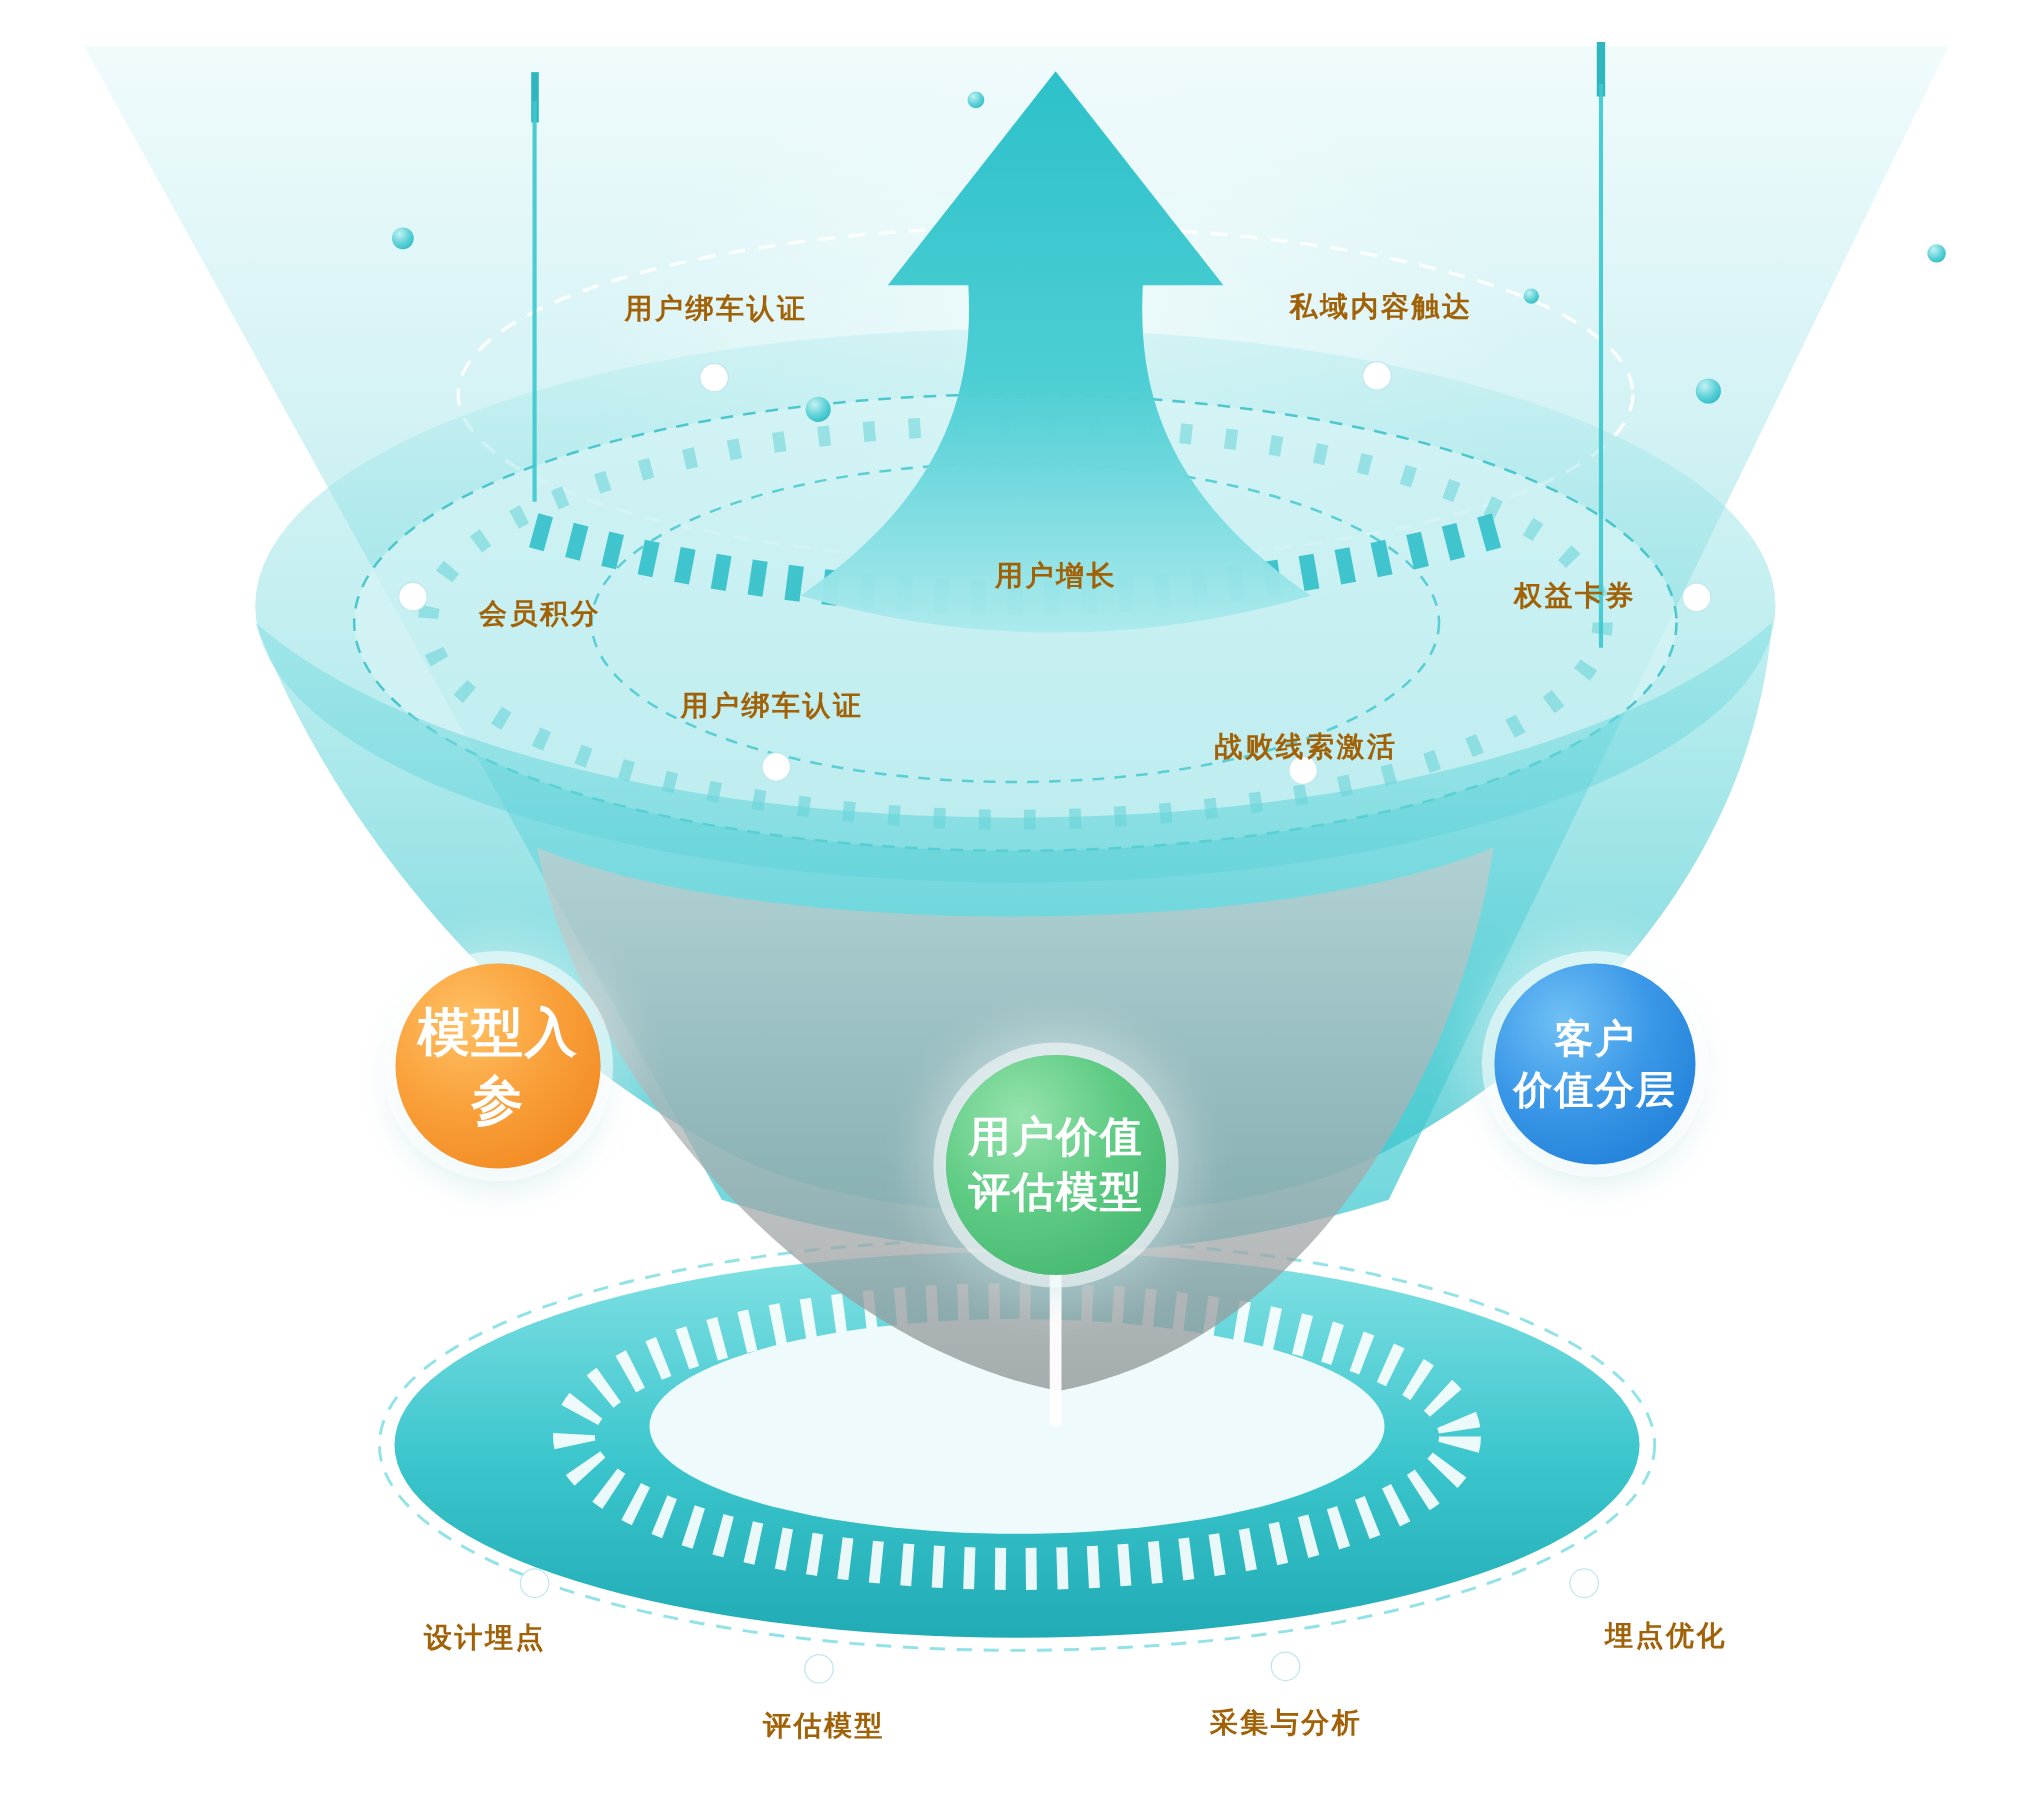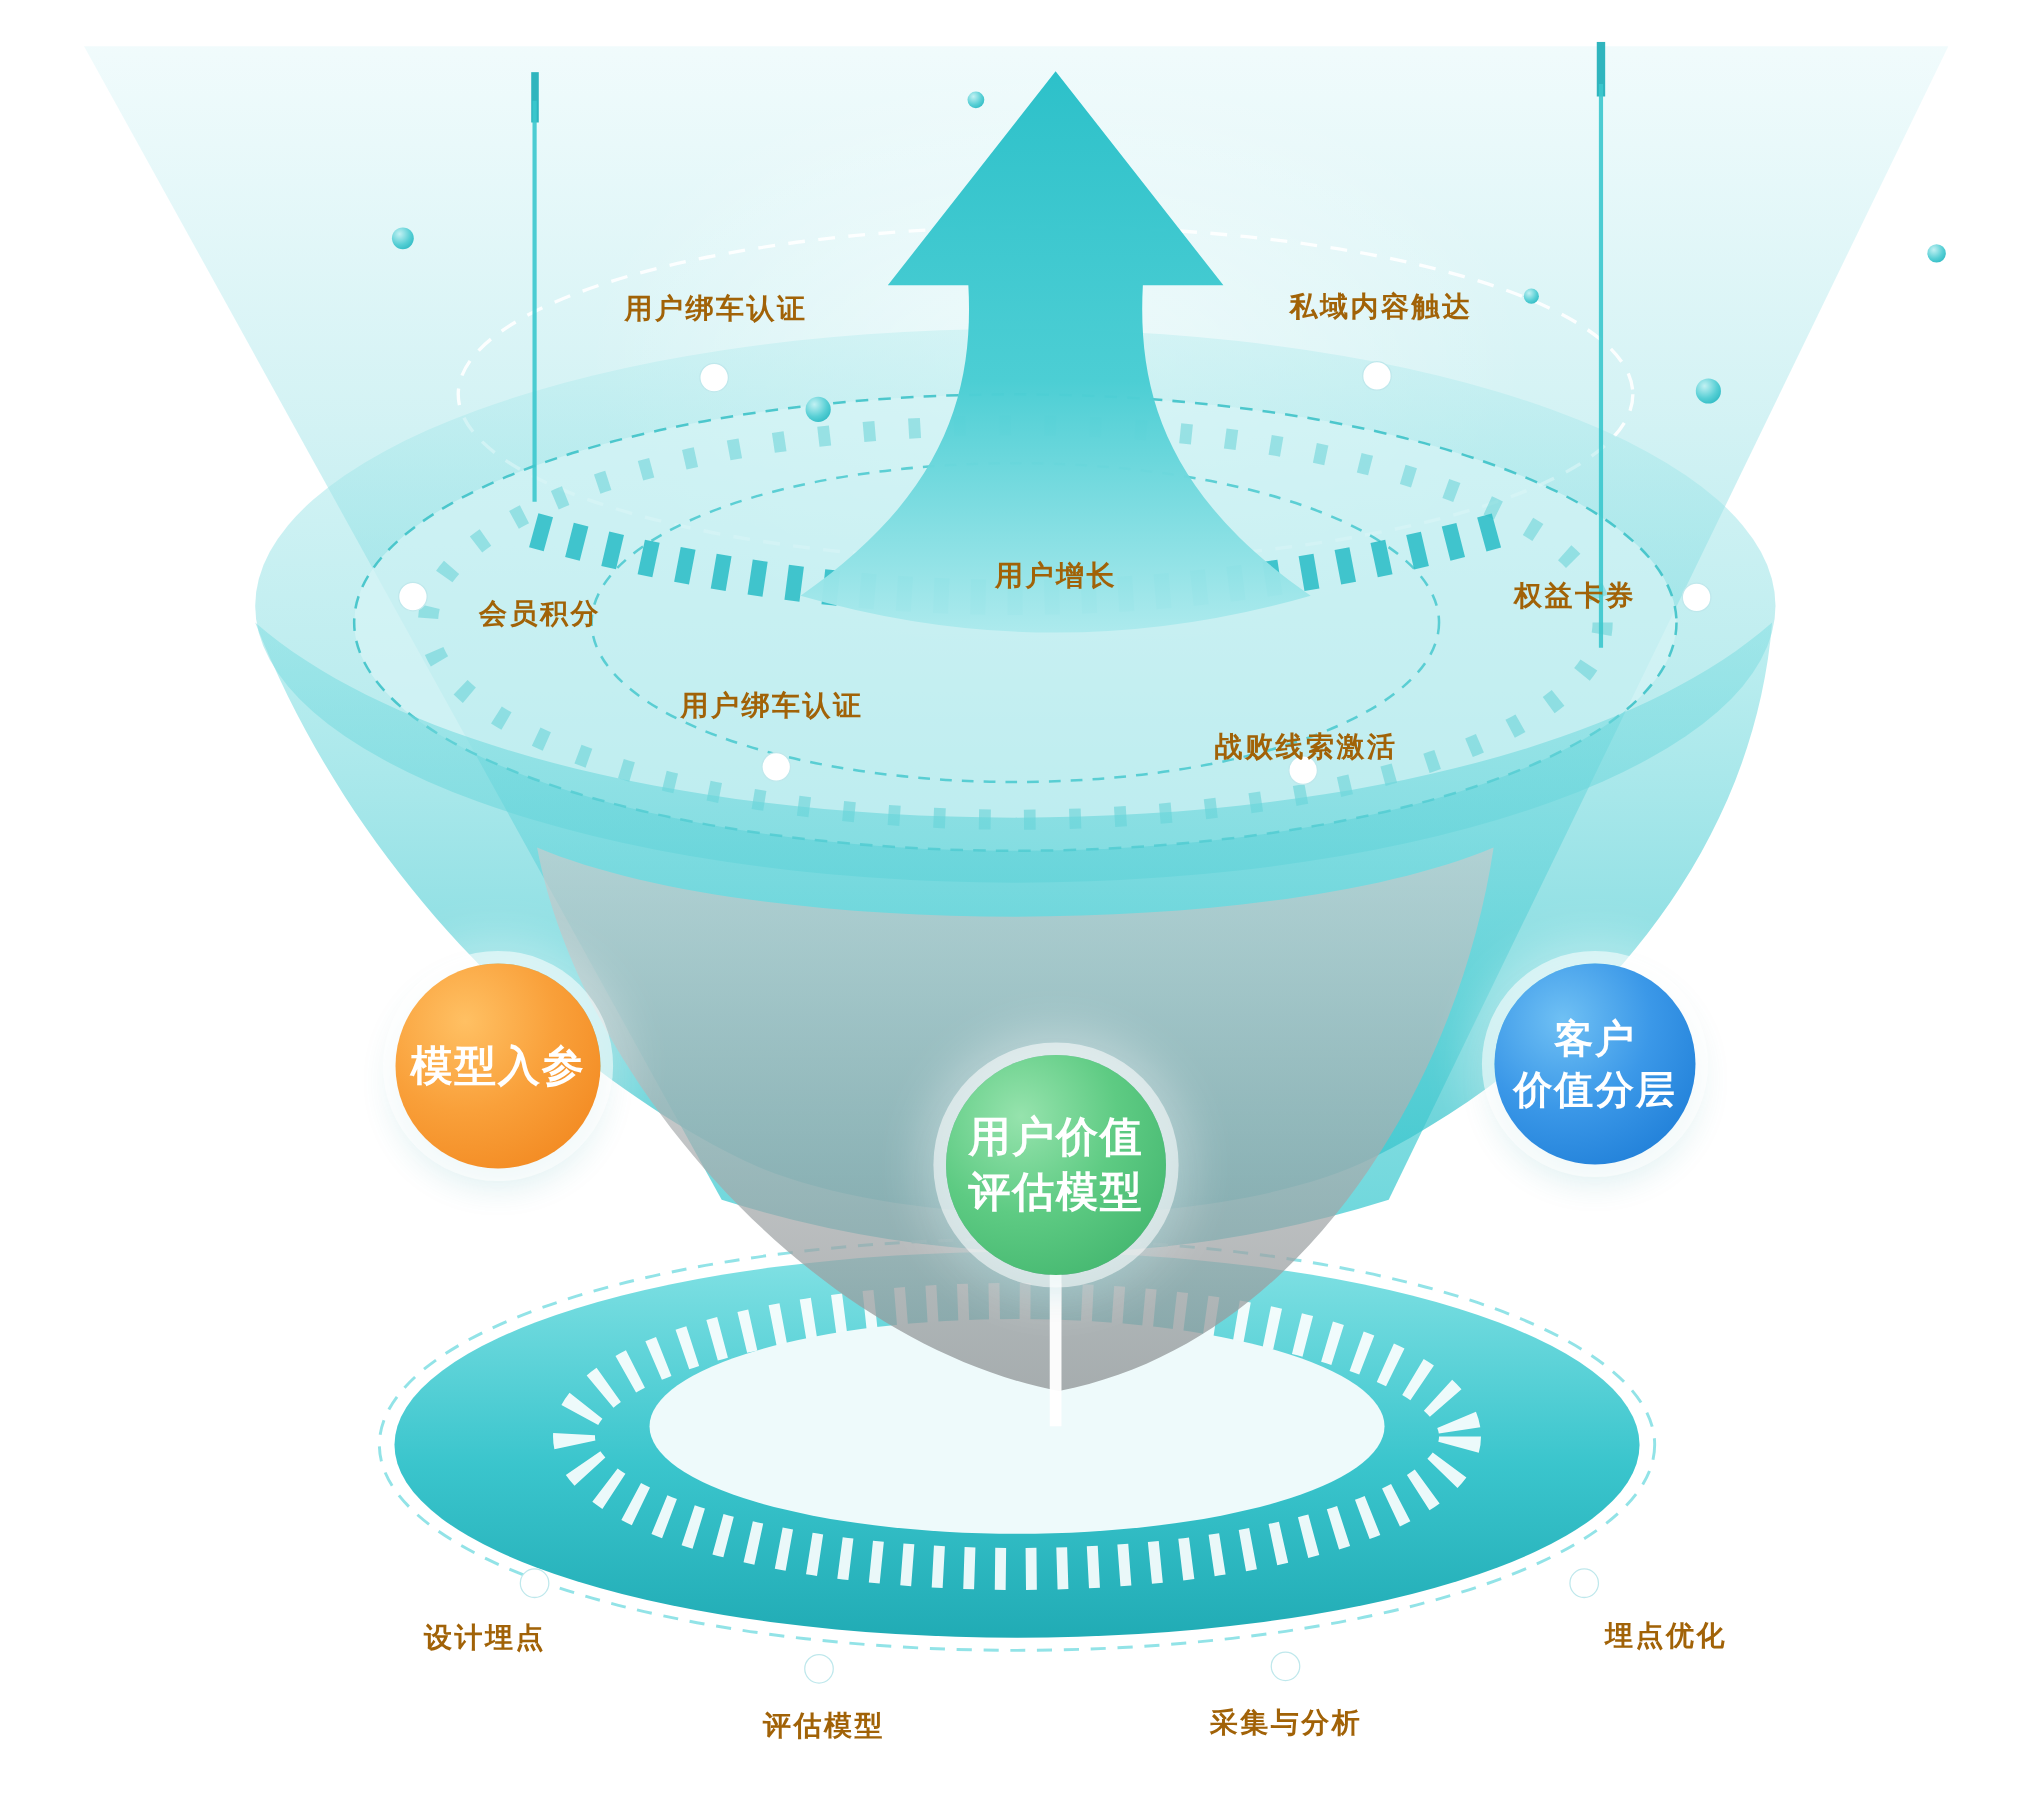--- a/index.html
+++ b/index.html
@@ -33,21 +33,21 @@
     font-weight:700;
     text-align:center;
     letter-spacing:1.7px;
     z-index:3;
     box-shadow:0 0 0 12.6px rgba(255,255,255,0.55), 0 0 50px 21px rgba(255,255,255,0.40), 0 15px 34px rgba(0,140,150,0.20);
   }
   .badge span{display:block;line-height:1.3;}
   .badge-orange{
     left:498px;top:1066px;width:205px;height:205px;
     background:radial-gradient(circle at 34% 28%, #ffc063 0%, #f9a03a 45%, #f08118 100%);
-    font-size:42px;
+    font-size:52px;
     align-items:center;
   }
   .badge-green{
     left:1056px;top:1165px;width:220px;height:220px;
     background:radial-gradient(circle at 34% 28%, #96e3ad 0%, #5ecb83 45%, #3aaf68 100%);
     font-size:42px;
   }
   .badge-blue{
     left:1595px;top:1064px;width:201px;height:201px;
     background:radial-gradient(circle at 34% 28%, #6fc0f4 0%, #3b98e8 45%, #1676d2 100%);

